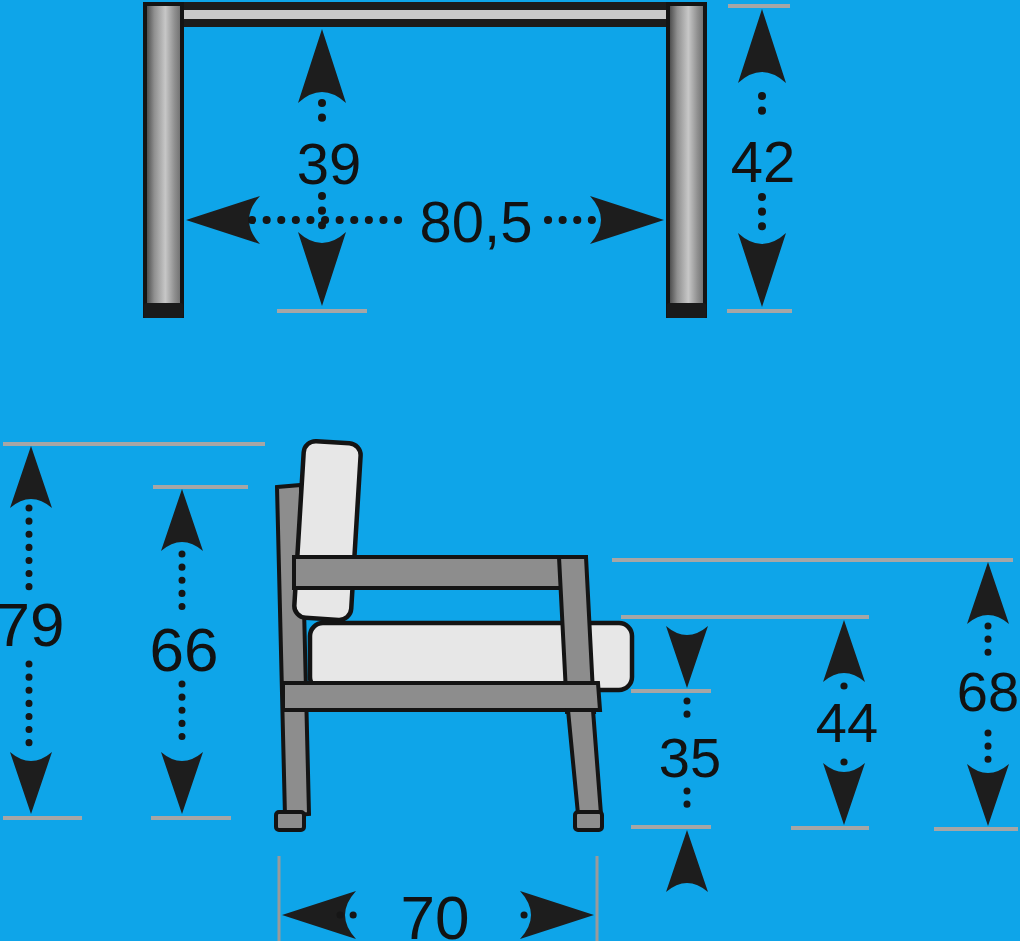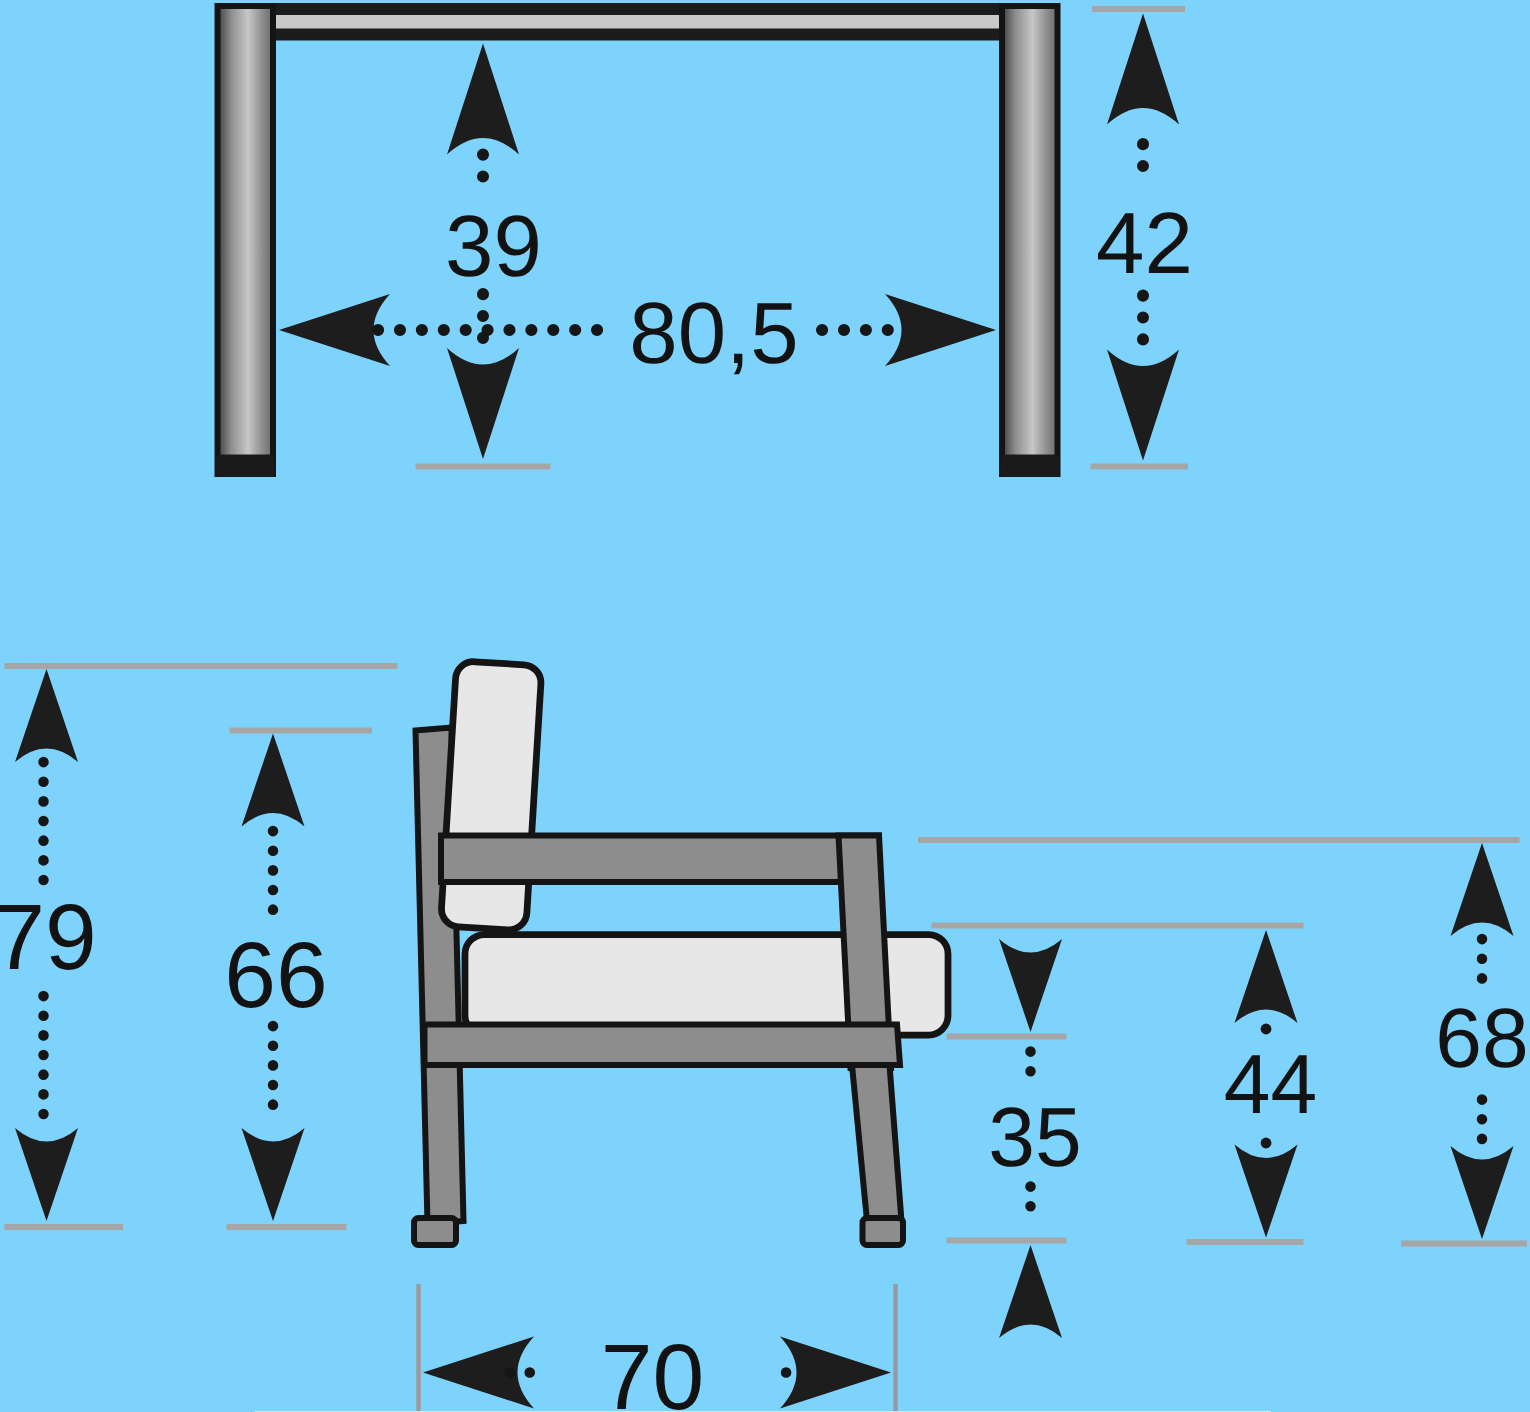--- a/index.html
+++ b/index.html
@@ -1,16 +1,16 @@
 <!DOCTYPE html>
 <html><head>
 <meta charset="utf-8">
 <style>
   html,body{margin:0;padding:0;background:#ffffff;}
-  .stage{position:relative;width:1020px;height:941px;background:#7dd3fc;overflow:hidden;}
+  .stage{position:relative;width:1020px;height:941px;background:#0ea5e9;overflow:hidden;}
   svg{display:block;}
   .ext{stroke:#a6a6a6;stroke-width:4;fill:none;}
   .vext{stroke:#9a9a9a;stroke-width:3;fill:none;}
   .dots{stroke:#161616;stroke-width:7;stroke-dasharray:.1 13;stroke-linecap:round;fill:none;}
   .dotsB{stroke:#161616;stroke-width:8;stroke-dasharray:.1 14.5;stroke-linecap:round;fill:none;}
   .arrow{fill:#1d1d1d;stroke:none;}
   .dim{font-family:"Liberation Sans",sans-serif;font-size:58px;fill:#121212;text-anchor:middle;}
   .fs56{font-size:56px;}
   .fs62{font-size:62px;}
   .frame{fill:#8d8d8d;stroke:#141414;stroke-width:4;}

